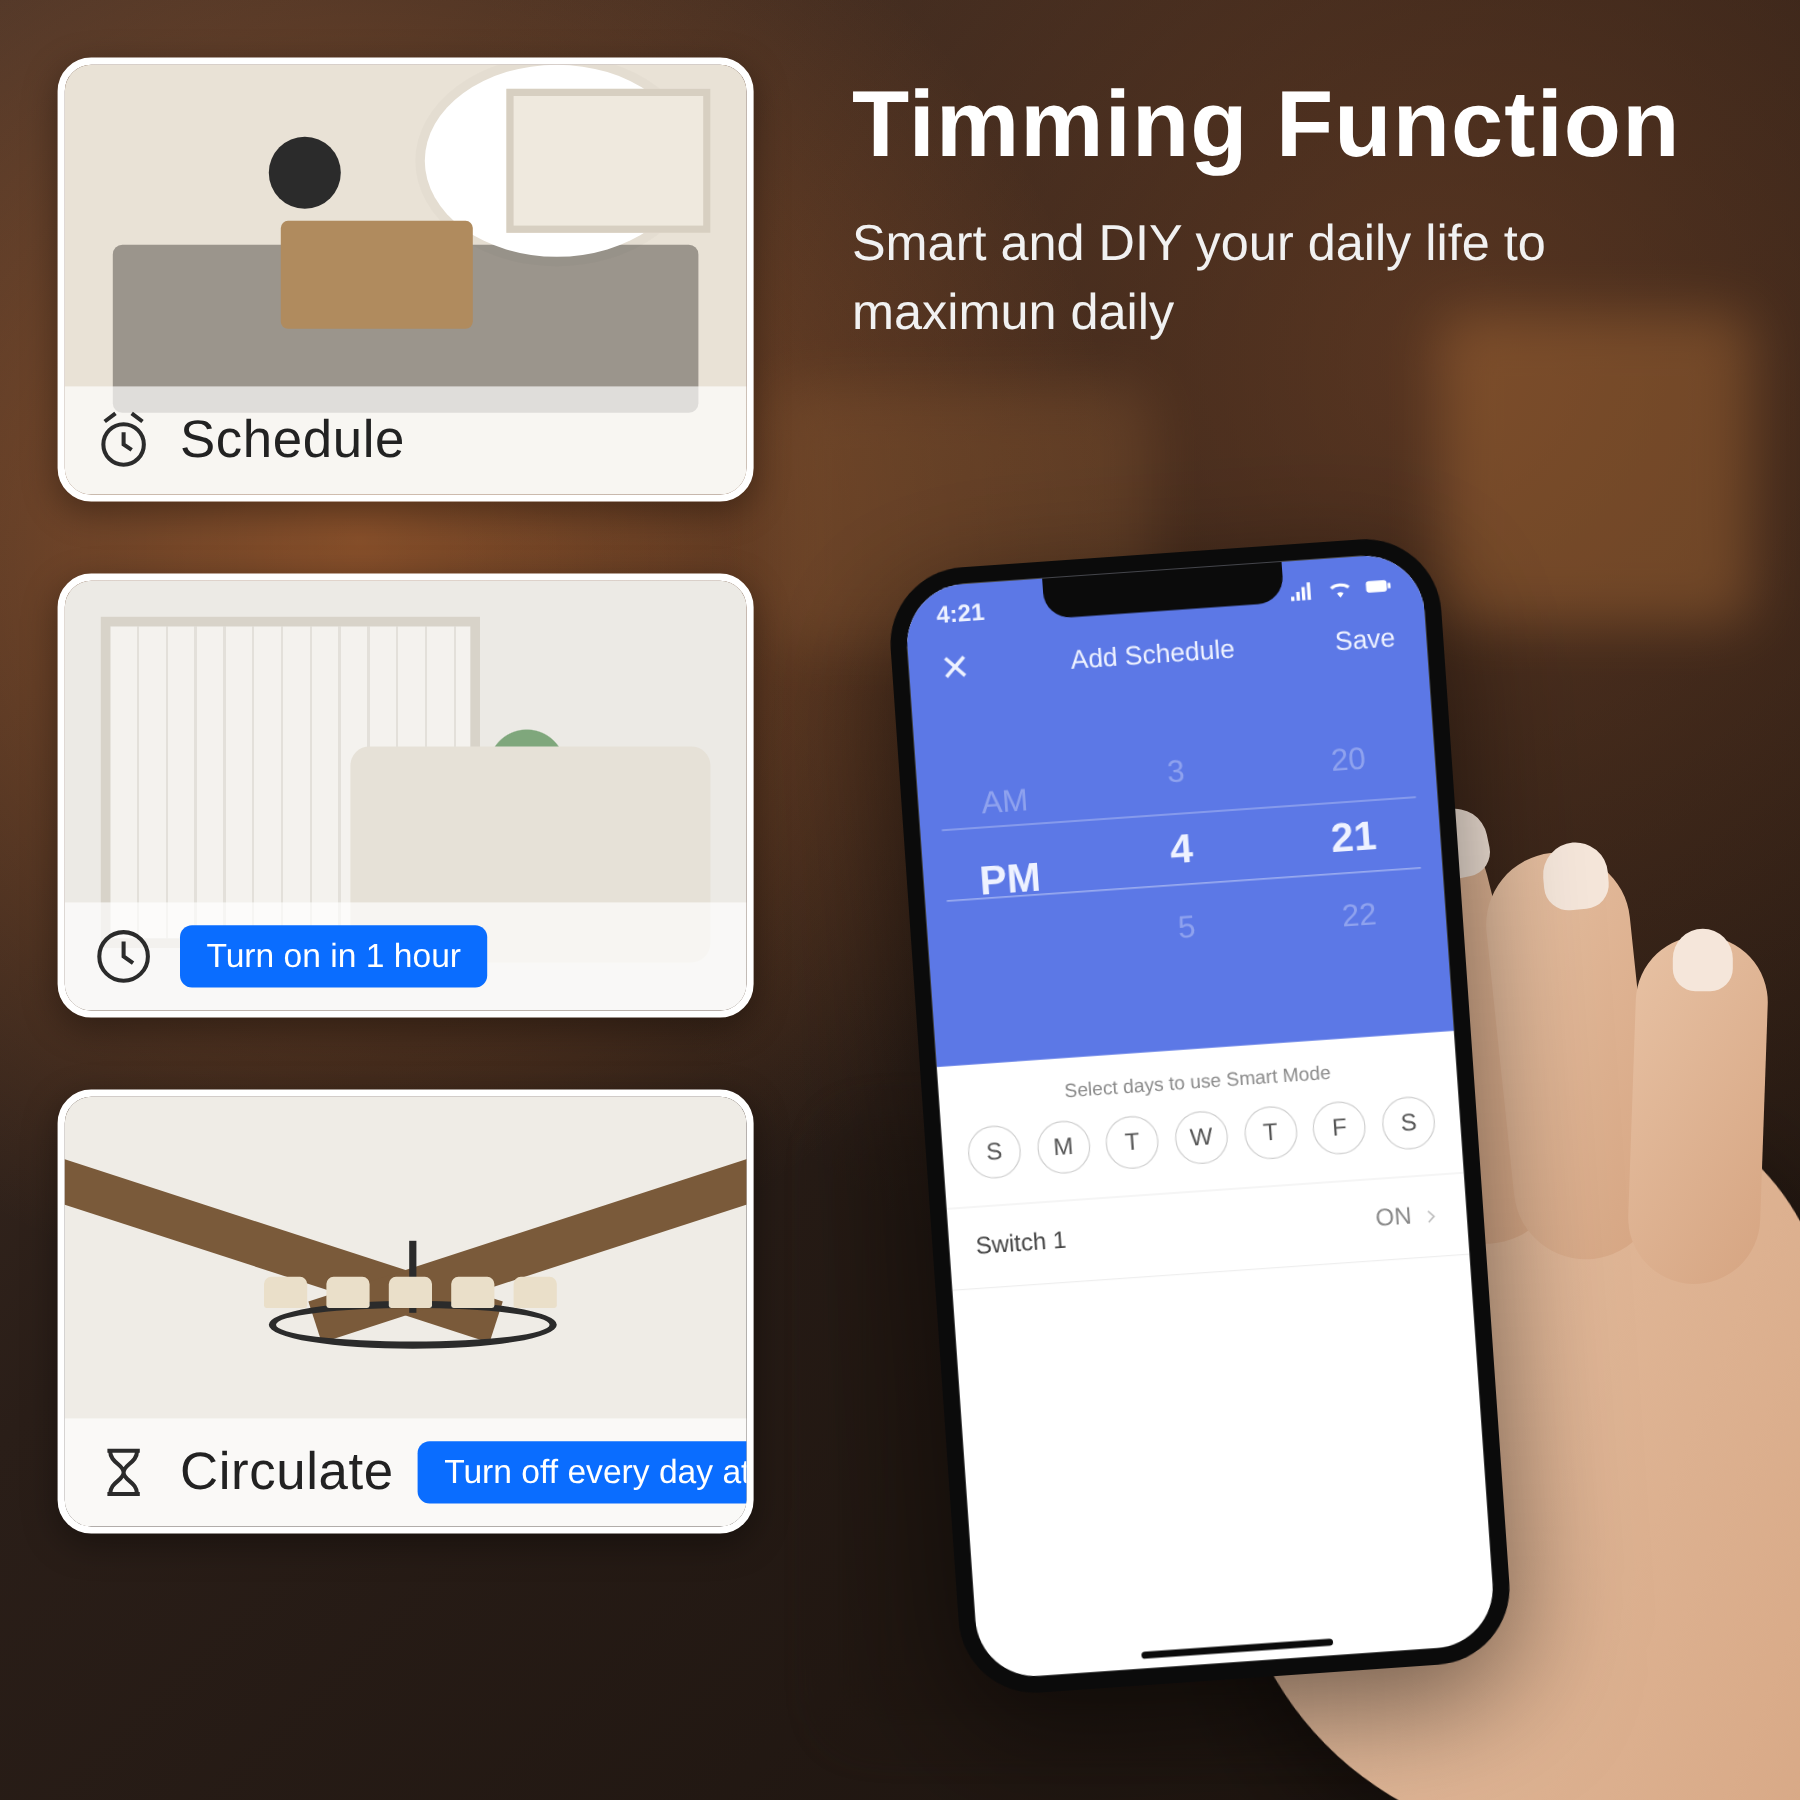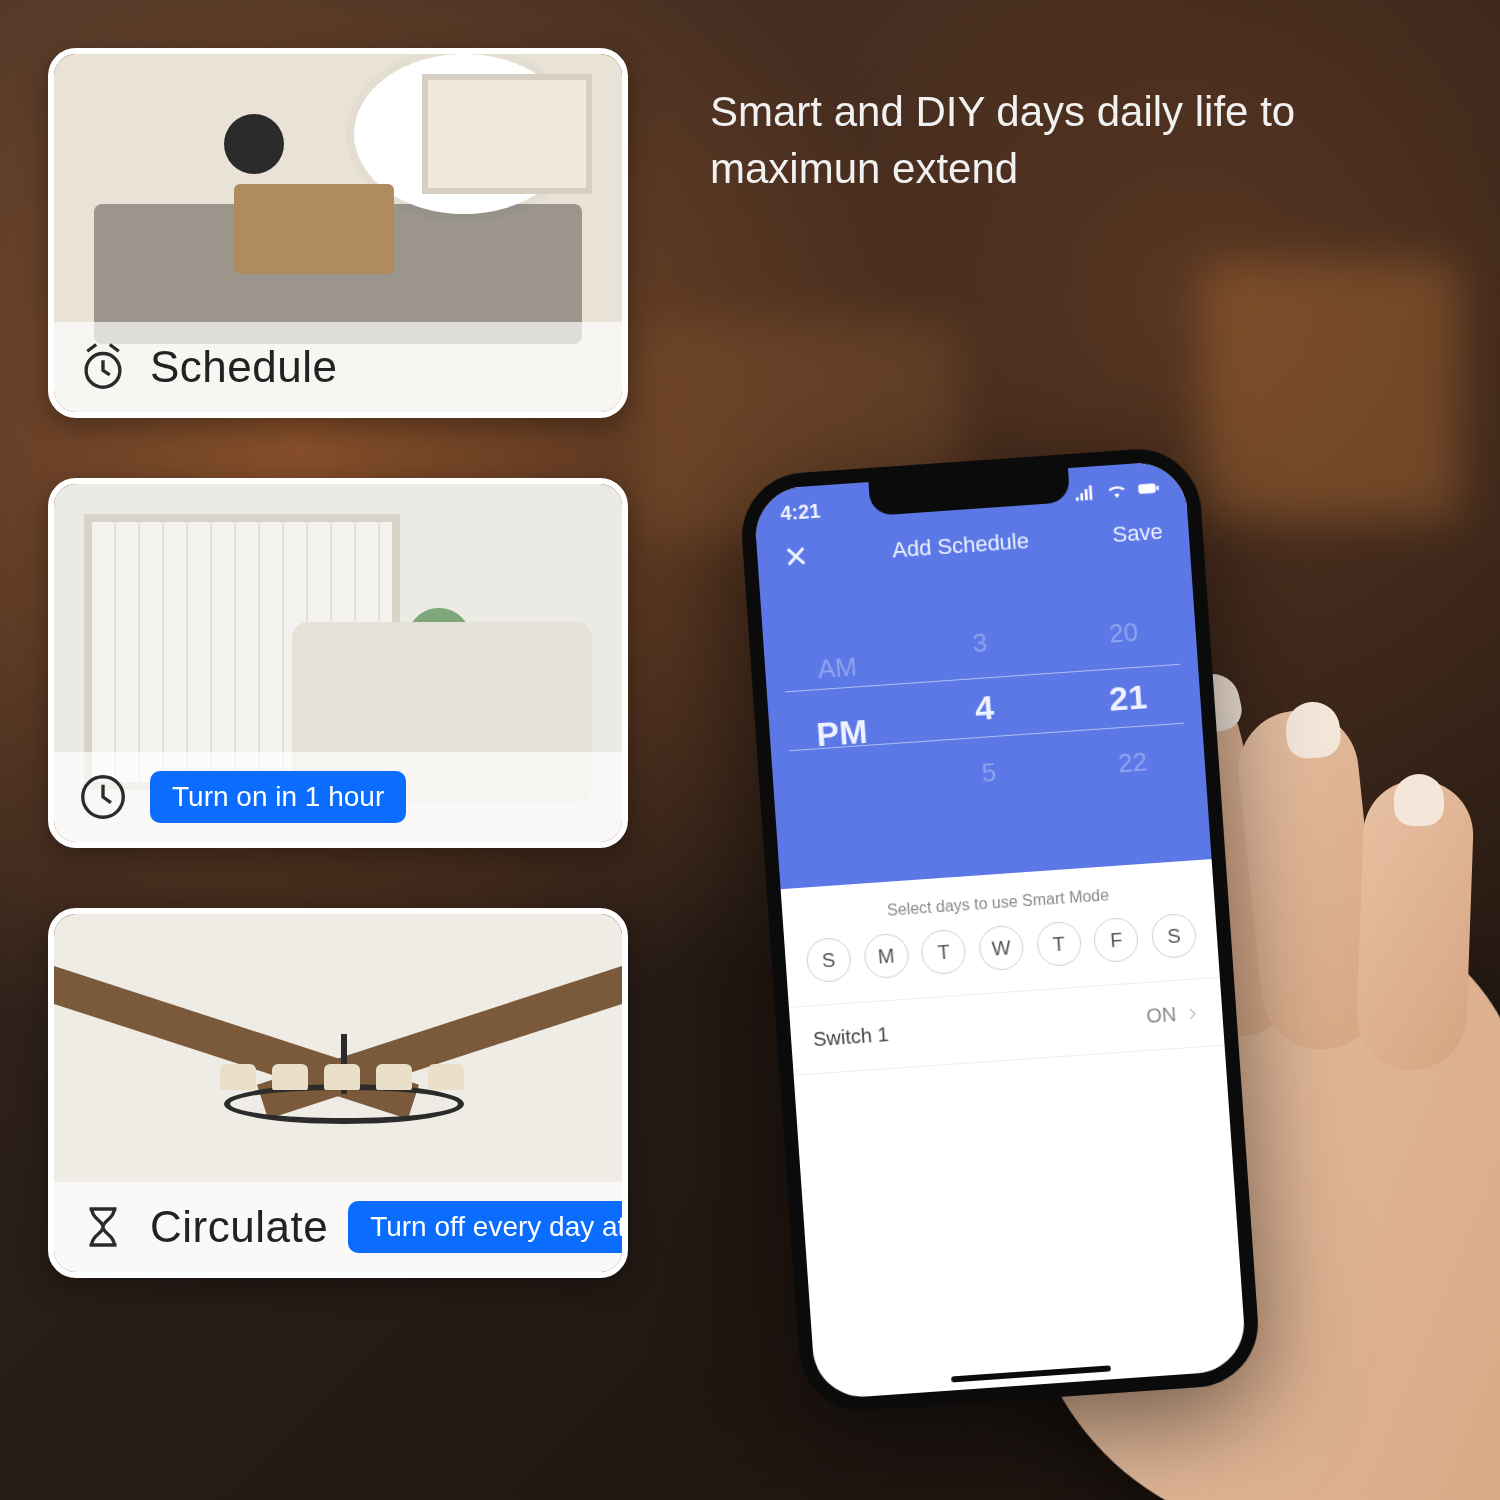--- a/index.html
+++ b/index.html
@@ -308,21 +308,22 @@
           </svg>
         </span>
         <span class="label">Circulate</span>
         <span class="pill">Turn off every day at 8:00</span>
       </div>
     </div>
 
   </div>
 
   <div class="headline">
-    <p>Smart and DIY days daily life to maximun extend</p>
+    <h1>Timming Function</h1>
+    <p>Smart and DIY your daily life to maximun daily</p>
   </div>
 
   <div class="hand">
     <div class="palm"></div>
     <div class="thumb"></div>
     <div class="nail" style="right:560px; bottom:840px; width:70px; height:70px; transform:rotate(18deg);"></div>
     <div class="finger" style="right:360px; bottom:520px; width:120px; height:320px; transform:rotate(-24deg);"></div>
     <div class="nail" style="right:398px; bottom:790px; width:54px; height:56px; transform:rotate(-22deg);"></div>
     <div class="finger" style="right:270px; bottom:500px; width:120px; height:360px; transform:rotate(-14deg);"></div>
     <div class="nail" style="right:300px; bottom:808px; width:54px; height:58px; transform:rotate(-12deg);"></div>

